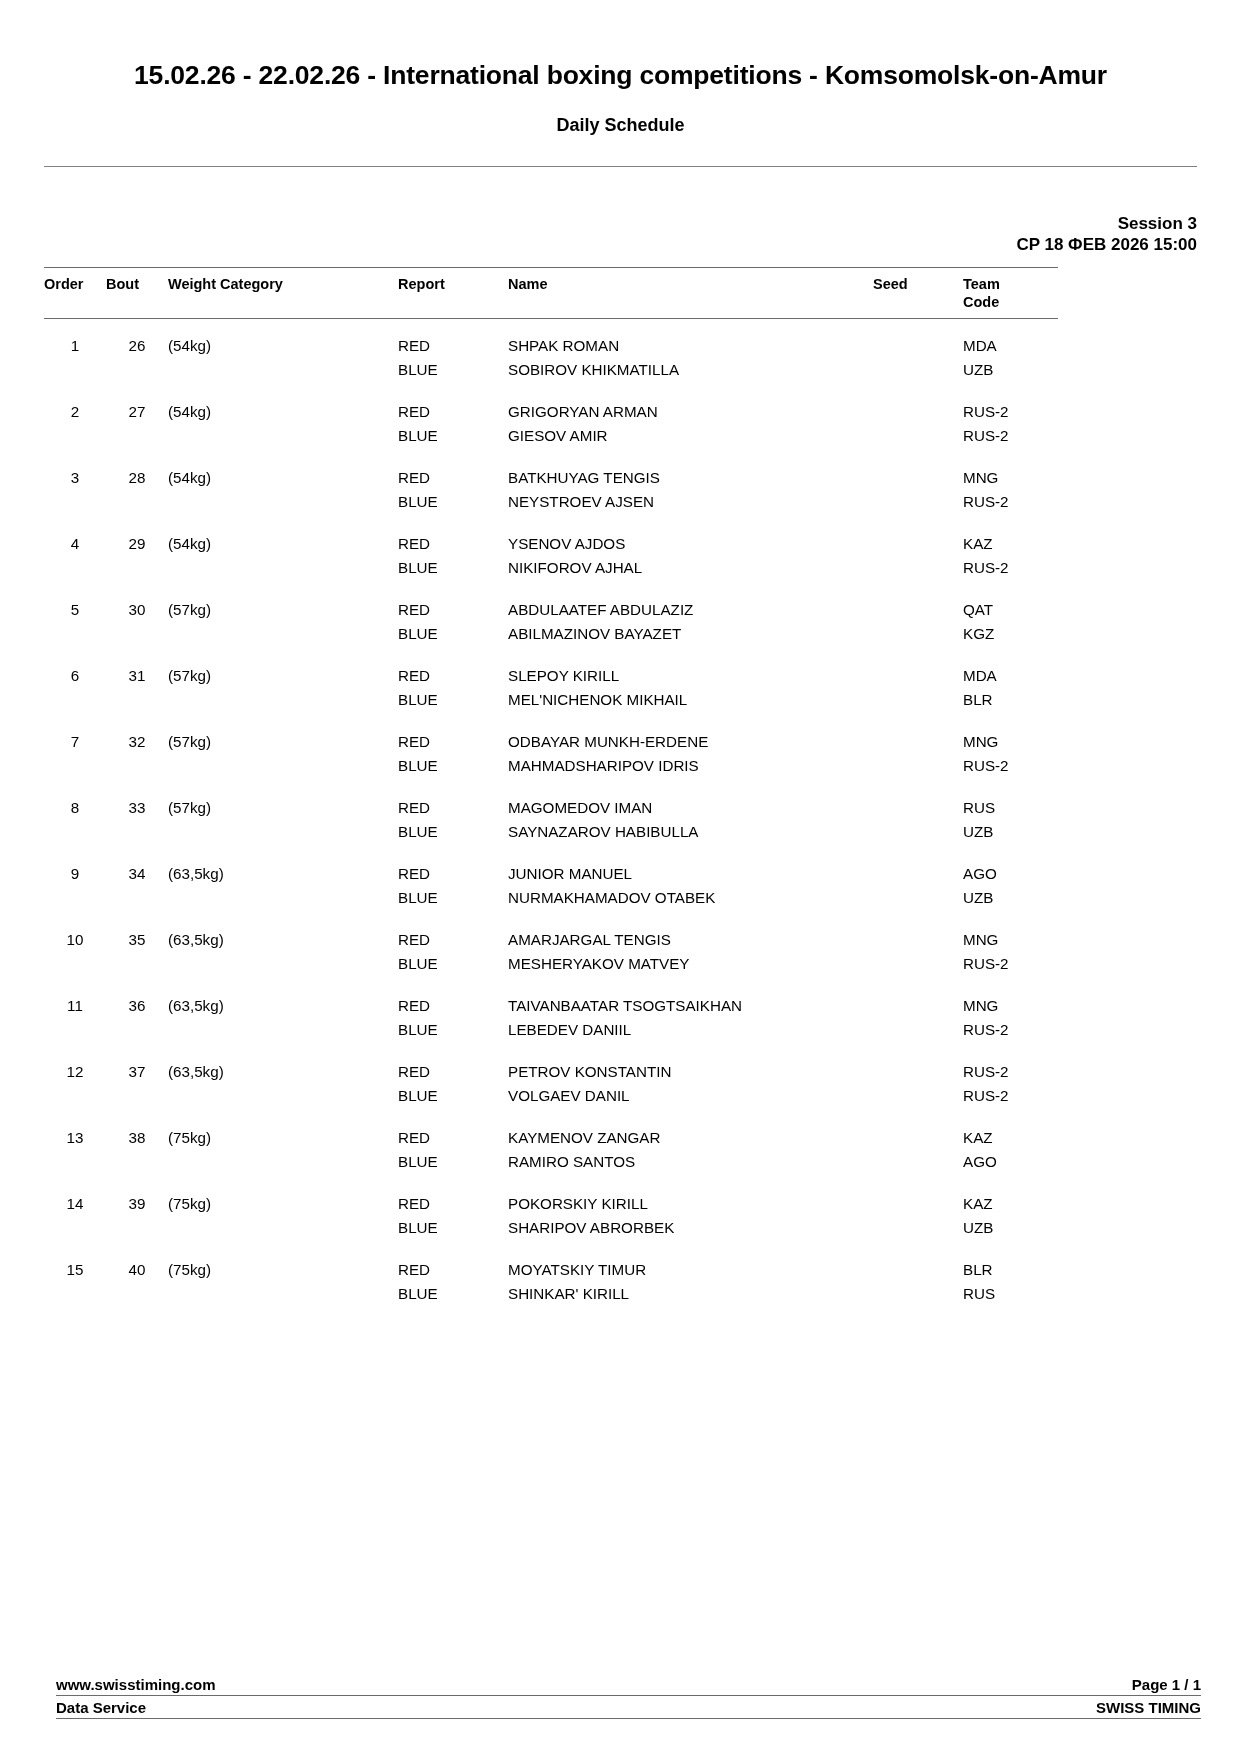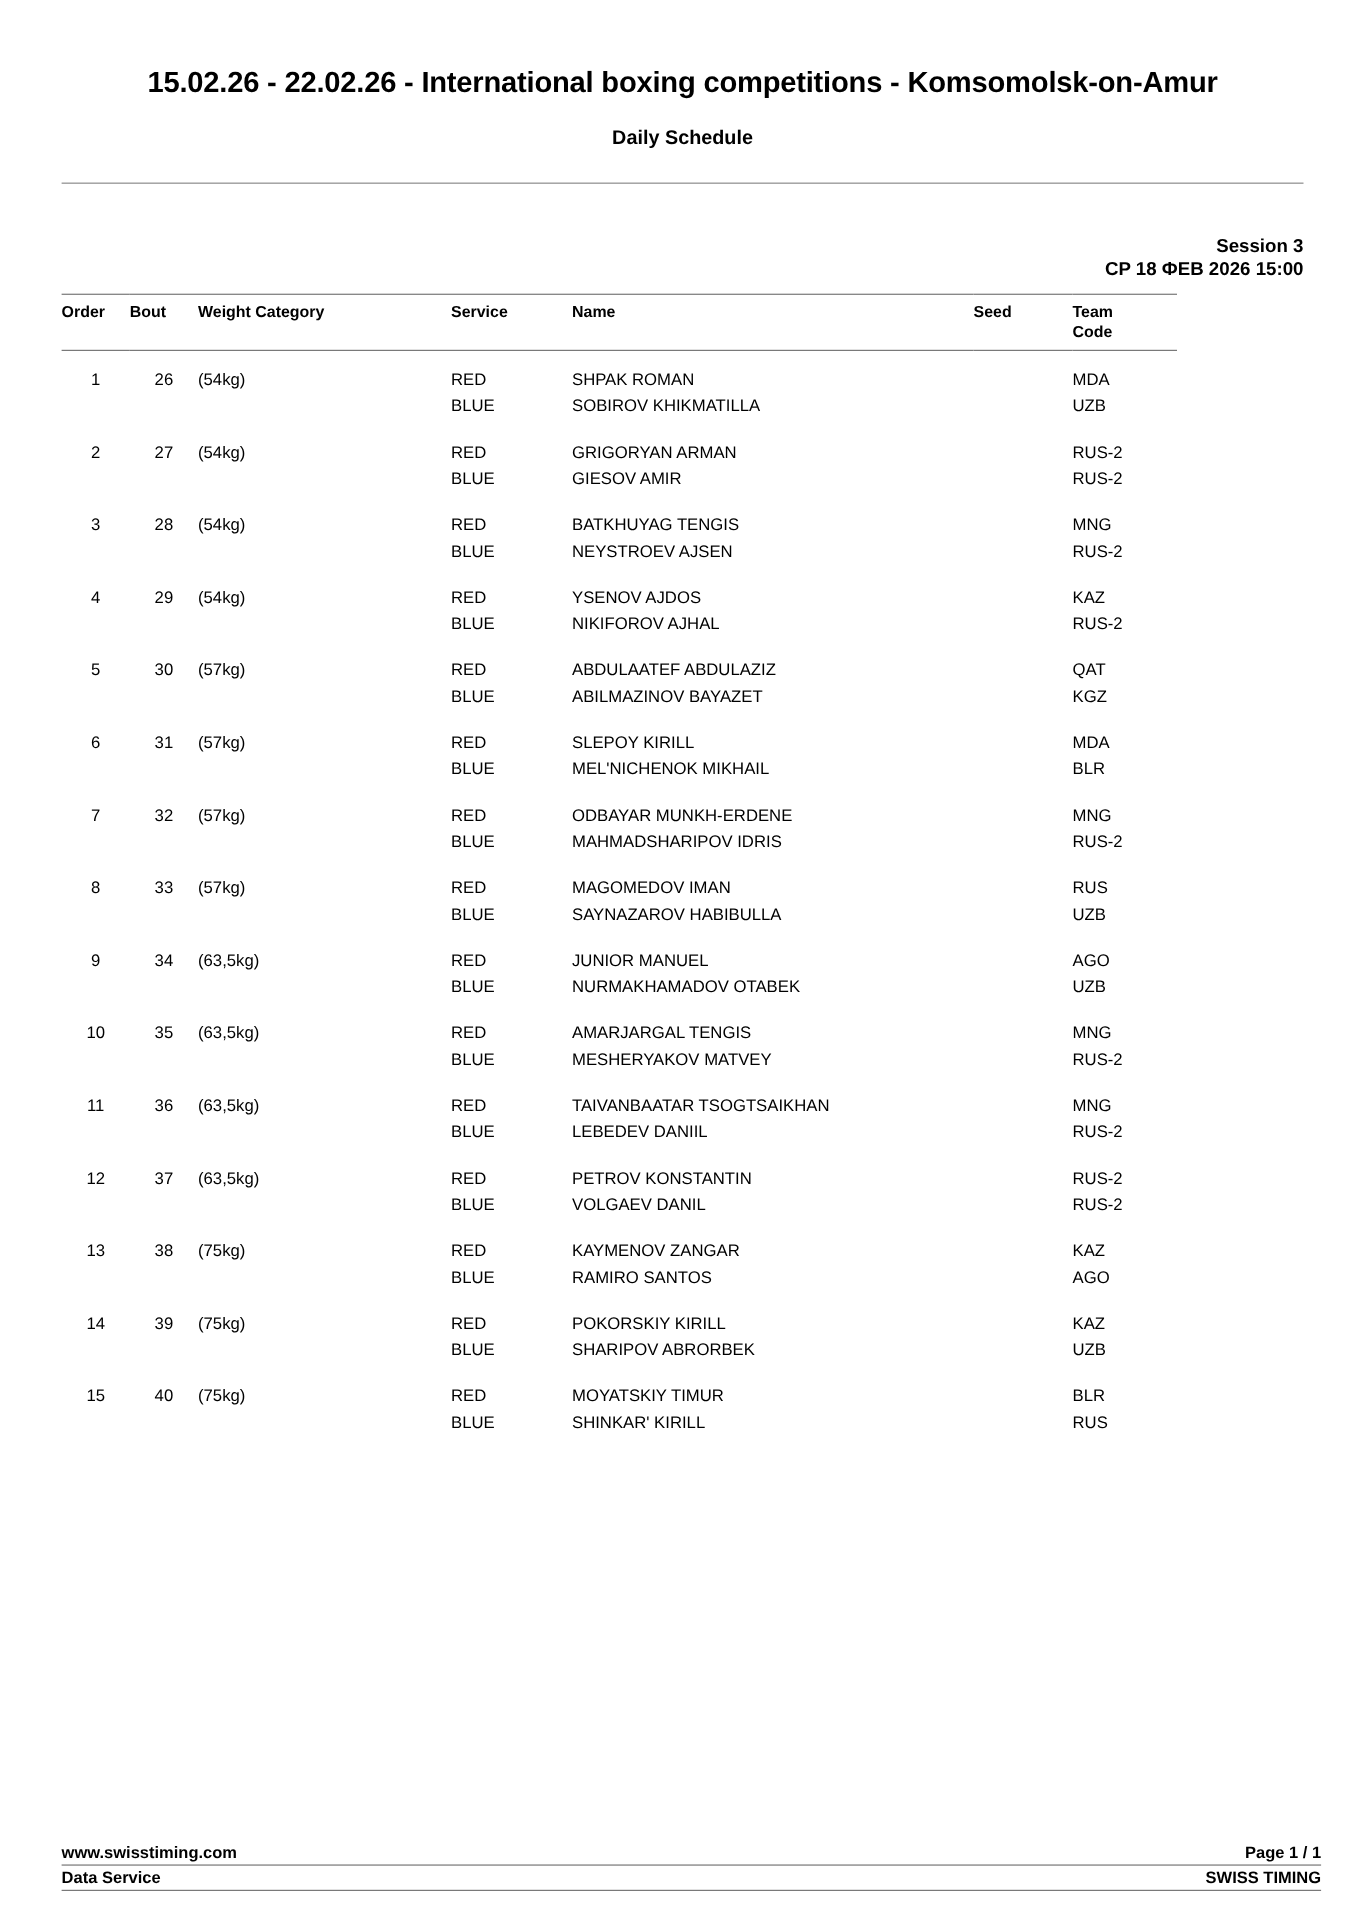--- a/index.html
+++ b/index.html
@@ -13,21 +13,21 @@
     font-family: "Liberation Sans", sans-serif;
     color: #000000;
     position: relative;
     overflow: hidden;
   }
   .page {
     position: relative;
     width: 1241px;
     height: 1755px;
     box-sizing: border-box;
-    padding: 0 56px;
+    padding: 0 44px;
   }
 
   
   .doc-title {
     text-align: center;
     font-size: 26.5px;
     font-weight: bold;
     letter-spacing: -0.2px;
     margin: 0;
     padding-top: 60px;
@@ -192,21 +192,21 @@
       <col class="col-corner">
         <col class="col-name">
         <col class="col-seed">
         <col class="col-team">
     </colgroup>
     <thead>
       <tr>
         <th class="th-order">Order</th>
         <th class="th-bout">Bout</th>
         <th class="th-weight">Weight Category</th>
-        <th class="th-corner">Service</th>
+        <th class="th-corner">Report</th>
         <th class="th-name">Name</th>
         <th class="th-seed">Seed</th>
         <th class="th-team">
           <span>Team</span><br>
           <span>Code</span>
         </th>
       </tr>
     </thead>
     <tbody id="schedule-body">
         <tr class="spacer-row first-spacer">

